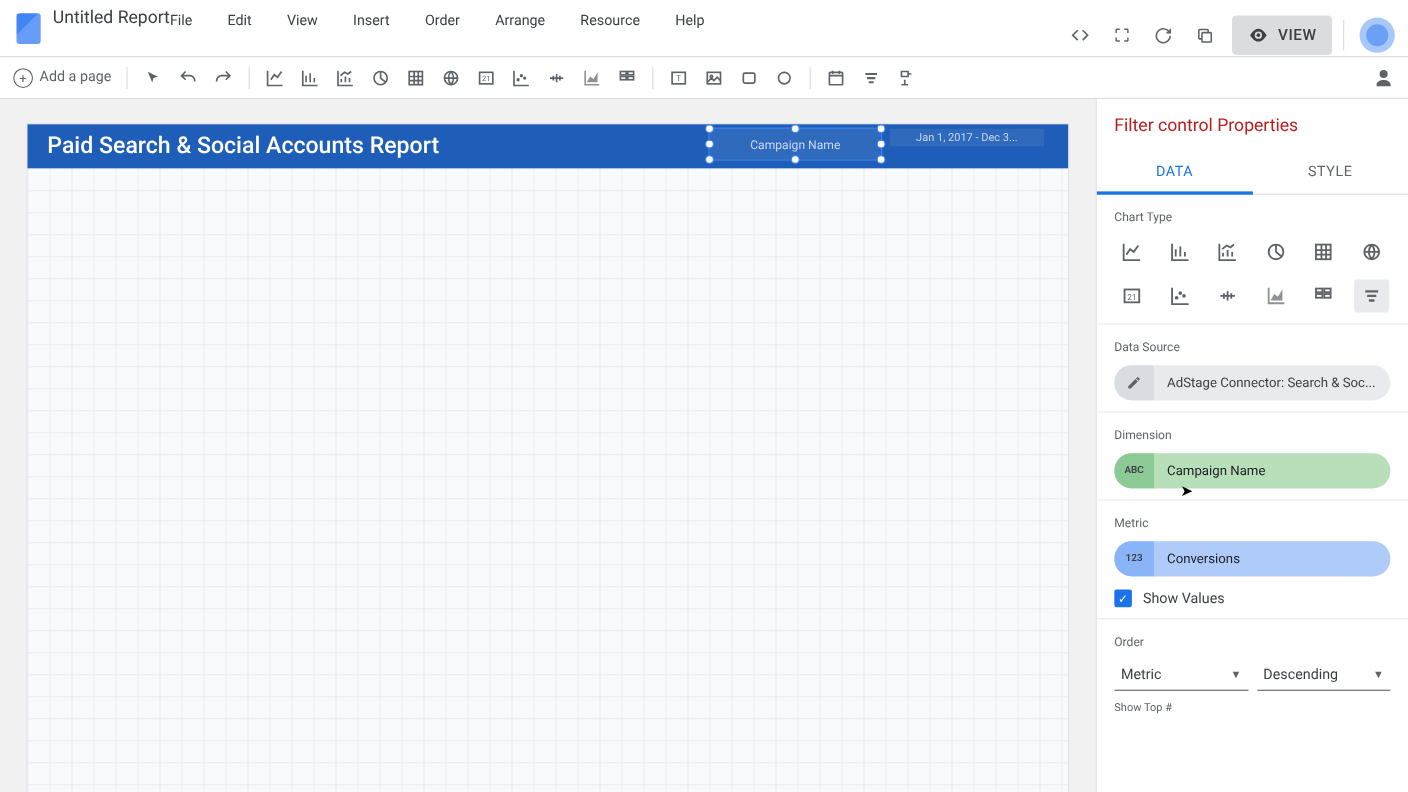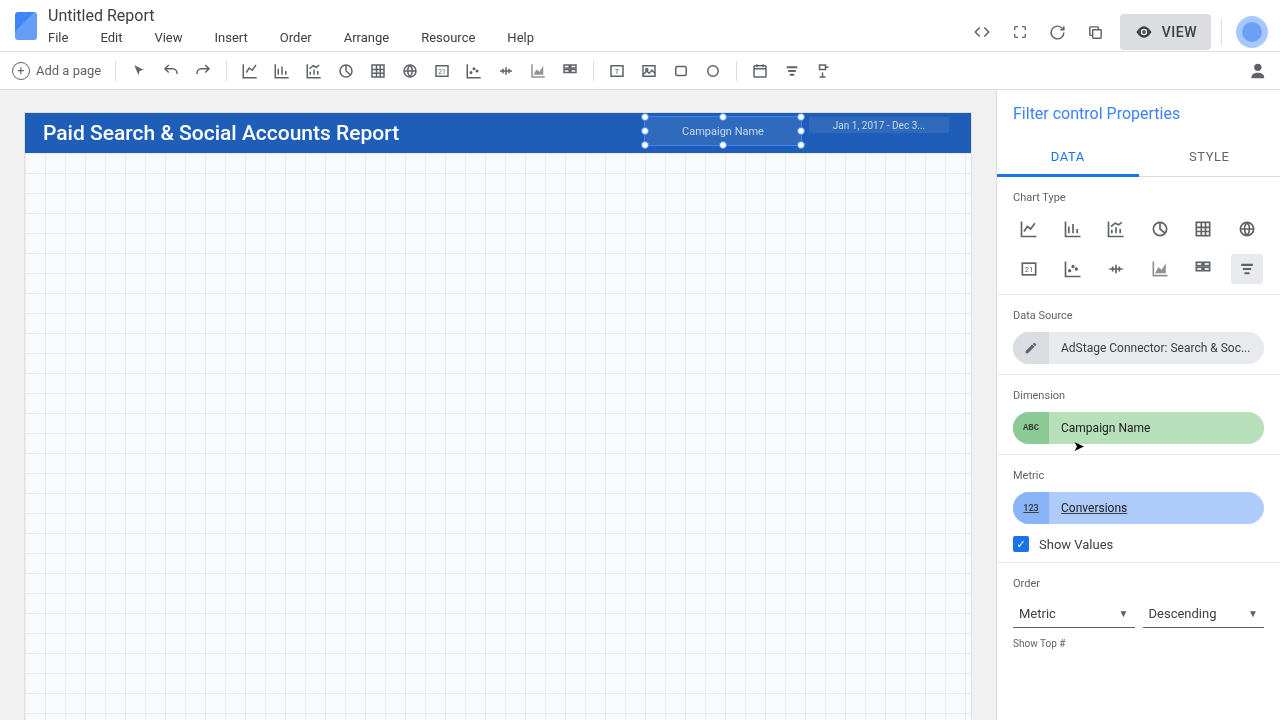--- a/index.html
+++ b/index.html
@@ -1,21 +1,21 @@
 <!DOCTYPE html>
 <html><head>
 <meta charset="utf-8">
 <style>
 * { margin: 0; padding: 0; box-sizing: border-box; font-family: Roboto, Arial, sans-serif; }
 body { width: 1280px; height: 720px; background: #fff; overflow: hidden; position: relative; }
 
 .top-header { height: 52px; display: flex; align-items: flex-start; padding: 4px 8px 0 8px; border-bottom: 1px solid #dadce0; }
 .logo-block { width: 36px; height: 44px; display: flex; align-items: center; justify-content: center; }
 .logo-shape { width: 22px; height: 28px; background: linear-gradient(135deg,#4285f4 40%,#669df6 40%); border-radius: 3px; position: relative; }
-.title-area { flex: 1; display: flex; flex-direction: column; padding-left: 4px; padding-top: 2px; }
+.title-area { flex: 1; display: flex; flex-direction: row; padding-left: 4px; padding-top: 2px; }
 .doc-title { font-size: 16px; color: #3c4043; font-weight: 400; height: 18px; }
 .menu-row { display: flex; gap: 32px; margin-top: 6px; font-size: 13px; color: #3c4043; }
 .menu-row span { cursor: pointer; }
 .header-actions { display: flex; align-items: center; gap: 10px; padding-right: 4px; padding-top: 10px; }
 .icon-btn { width: 28px; height: 28px; display: flex; align-items: center; justify-content: center; color: #5f6368; cursor: pointer; border-radius: 4px; }
 .view-btn { background: #dadce0; color: #3c4043; height: 36px; padding: 0 14px; display: flex; align-items: center; gap: 8px; border-radius: 4px; font-size: 14px; font-weight: 500; letter-spacing: .5px; cursor: pointer; }
 .vdivider { width: 1px; height: 28px; background: #dadce0; }
 .avatar { width: 32px; height: 32px; border-radius: 50%; background: #a8c7fa; display:flex; align-items:center; justify-content:center; margin-left: 4px; }
 .avatar-inner { width:20px; height:20px; border-radius:50%; background:#4285f4; opacity:.6; }
 
@@ -34,38 +34,38 @@
 .report-banner { position: absolute; top: 0; left: 0; right: 0; height: 40px; background: #1e5eb8; color: #fff; display: flex; align-items: center; padding: 0 18px; font-size: 21px; font-weight: 500; }
 .filter-sel { position: absolute; top: 4px; left: 620px; width: 156px; height: 28px; background: rgba(255,255,255,.08); display: flex; align-items: center; justify-content: center; color: #c9d9f0; font-size: 11px; }
 .date-sel { position: absolute; top: 4px; left: 784px; width: 140px; height: 16px; background: rgba(255,255,255,.08); display: flex; align-items: center; justify-content: center; color: #c9d9f0; font-size: 10px; }
 .sel-handle { position: absolute; width: 8px; height: 8px; background: #fff; border: 1px solid #4285f4; border-radius: 50%; }
 .h-tl { left: -4px; top: -4px; } .h-tr { right: -4px; top: -4px; } .h-bl { left: -4px; bottom: -4px; } .h-br { right: -4px; bottom: -4px; }
 .h-tm { left: 50%; top: -4px; margin-left:-4px; } .h-bm { left: 50%; bottom: -4px; margin-left:-4px; }
 .h-ml { left: -4px; top: 50%; margin-top:-4px; } .h-mr { right: -4px; top: 50%; margin-top:-4px; }
 .filter-sel { outline: 1px solid #4285f4; }
 
 .side-panel { position: absolute; top: 90px; right: 0; bottom: 0; width: 284px; background: #fff; border-left: 1px solid #dadce0; overflow-y: auto; font-size: 13px; color: #3c4043; }
-.panel-title { padding: 14px 16px; font-size: 16px; color: #3b82f6; }
+.panel-title { padding: 14px 16px; font-size: 16px; color: #b91c1c; }
 .tab-strip { display: flex; border-bottom: 1px solid #dadce0; }
 .tab { flex: 1; text-align: center; padding: 12px 12px; font-size: 13px; letter-spacing: .5px; color: #5f6368; cursor: pointer; position: relative; }
 .tab.active { color: #1a73e8; }
 .tab.active::after { content:""; position:absolute; left:0; right:0; bottom:-1px; height:3px; background:#1a73e8; }
 .section { padding: 14px 16px 10px 16px; border-bottom: 1px solid #e8eaed; }
 .section-label { font-size: 11px; color: #5f6368; margin-bottom: 10px; }
 .chart-grid { display: grid; grid-template-columns: repeat(6, 1fr); gap: 10px; }
 .ct-icon { width: 32px; height: 30px; display: flex; align-items: center; justify-content: center; color: #5f6368; cursor: pointer; border-radius: 3px; }
 .ct-icon.selected { background: #e8eaed; }
 .ds-chip { display: flex; align-items: center; background: #e8eaed; border-radius: 16px; height: 32px; overflow: hidden; }
 .ds-edit { width: 36px; height: 32px; background: #d9dce0; display:flex; align-items:center; justify-content:center; color:#5f6368; cursor:pointer; }
 .ds-name { padding: 0 12px; font-size: 12px; white-space: nowrap; overflow: hidden; text-overflow: ellipsis; flex:1; }
 .field-chip { display: flex; align-items: center; border-radius: 16px; height: 32px; overflow: hidden; margin-top: 4px; }
 .field-chip.dim { background: #b7dfb9; }
-.field-chip.met { background: #aecbfa; text-decoration: underline; }
+.field-chip.met { background: #aecbfa; }
 .field-type { width: 36px; height: 32px; display:flex; align-items:center; justify-content:center; font-size: 9px; font-weight: 600; color:#3c4043; }
-.field-chip.dim .field-type { background: #8bc995; font-family: Liberation Mono, monospace; }
+.field-chip.dim .field-type { background: #8bc995; }
 .field-chip.met .field-type { background: #8ab4f8; }
 .field-name { padding: 0 12px; font-size: 12px; color: #202124; }
 .checkbox-row { display: flex; align-items: center; gap: 10px; margin-top: 12px; font-size: 13px; }
 .chk { width: 16px; height: 16px; background: #1a73e8; display:flex; align-items:center; justify-content:center; color:#fff; font-size:11px; border-radius:2px; }
 .order-row { display: flex; gap: 8px; margin-top: 4px; }
 .dd { flex:1; height: 28px; border-bottom: 1px solid #5f6368; display:flex; align-items:center; justify-content:space-between; padding: 0 6px; font-size: 13px; color:#3c4043; cursor:pointer; }
 .dd-caret { font-size: 10px; color:#5f6368; }
 .showtop-label { font-size: 10px; color:#5f6368; margin-top: 10px; }
 
 .cursor-ptr { position:absolute; left:1073px; top:438px; font-size:14px; color:#000; pointer-events:none; z-index:50; }

